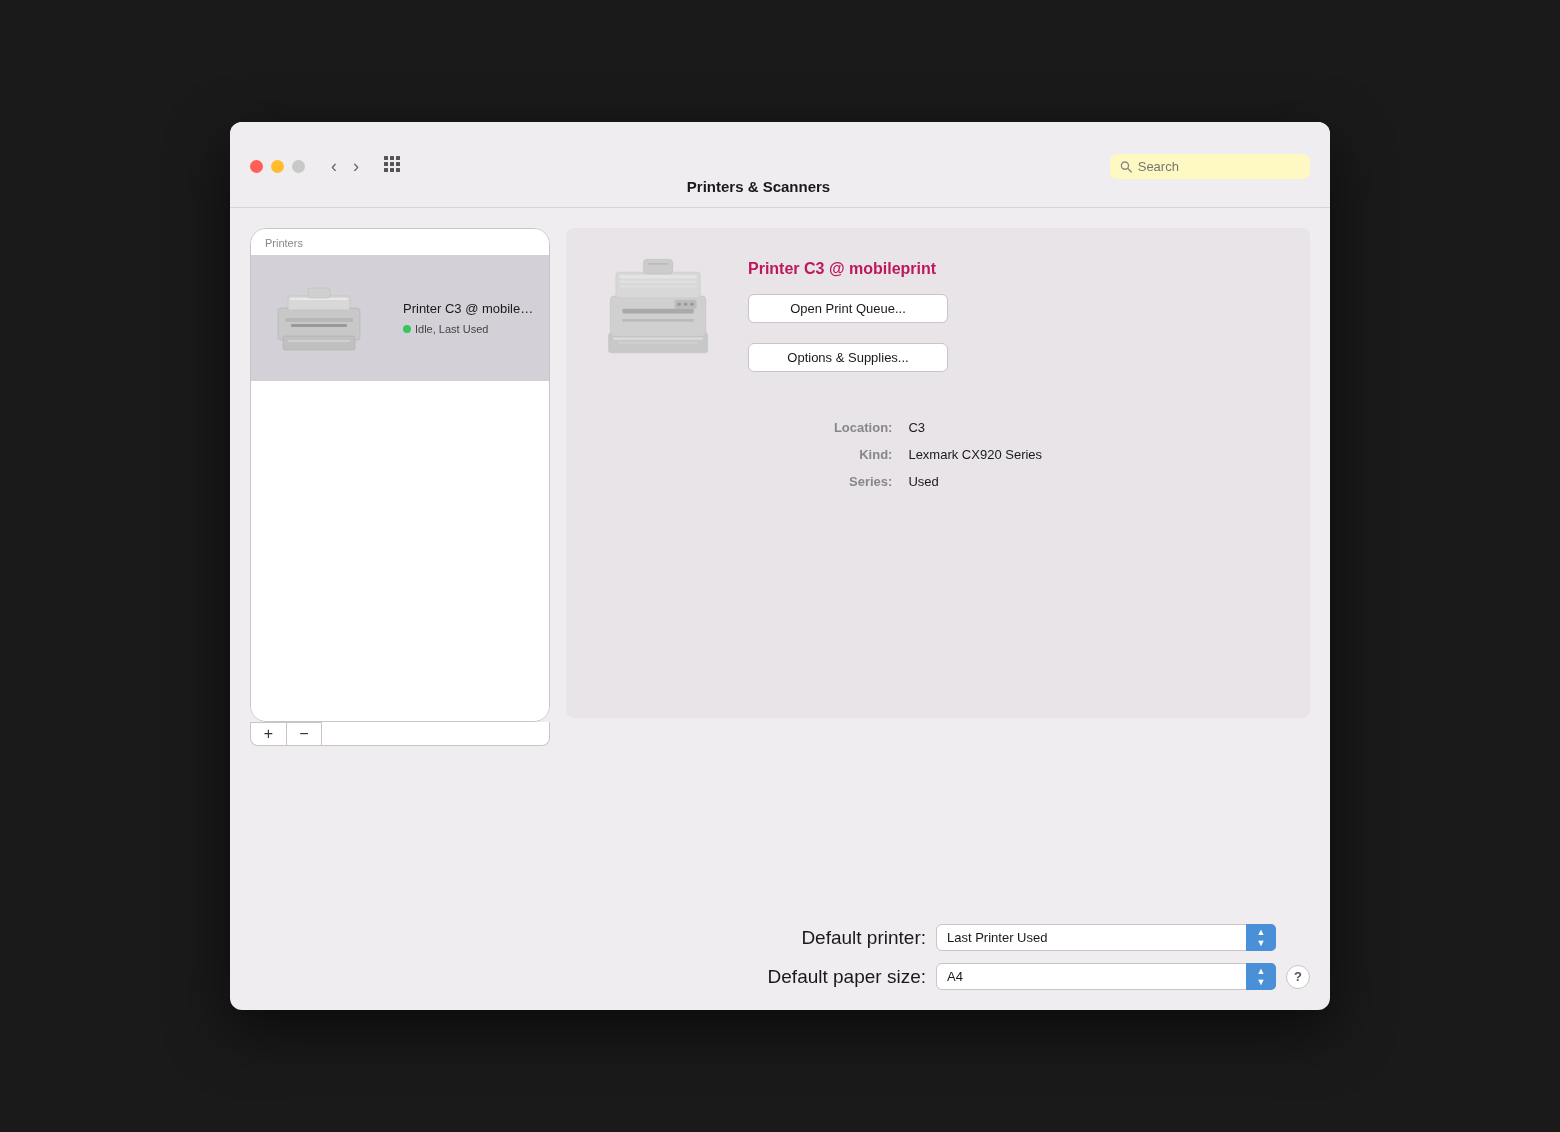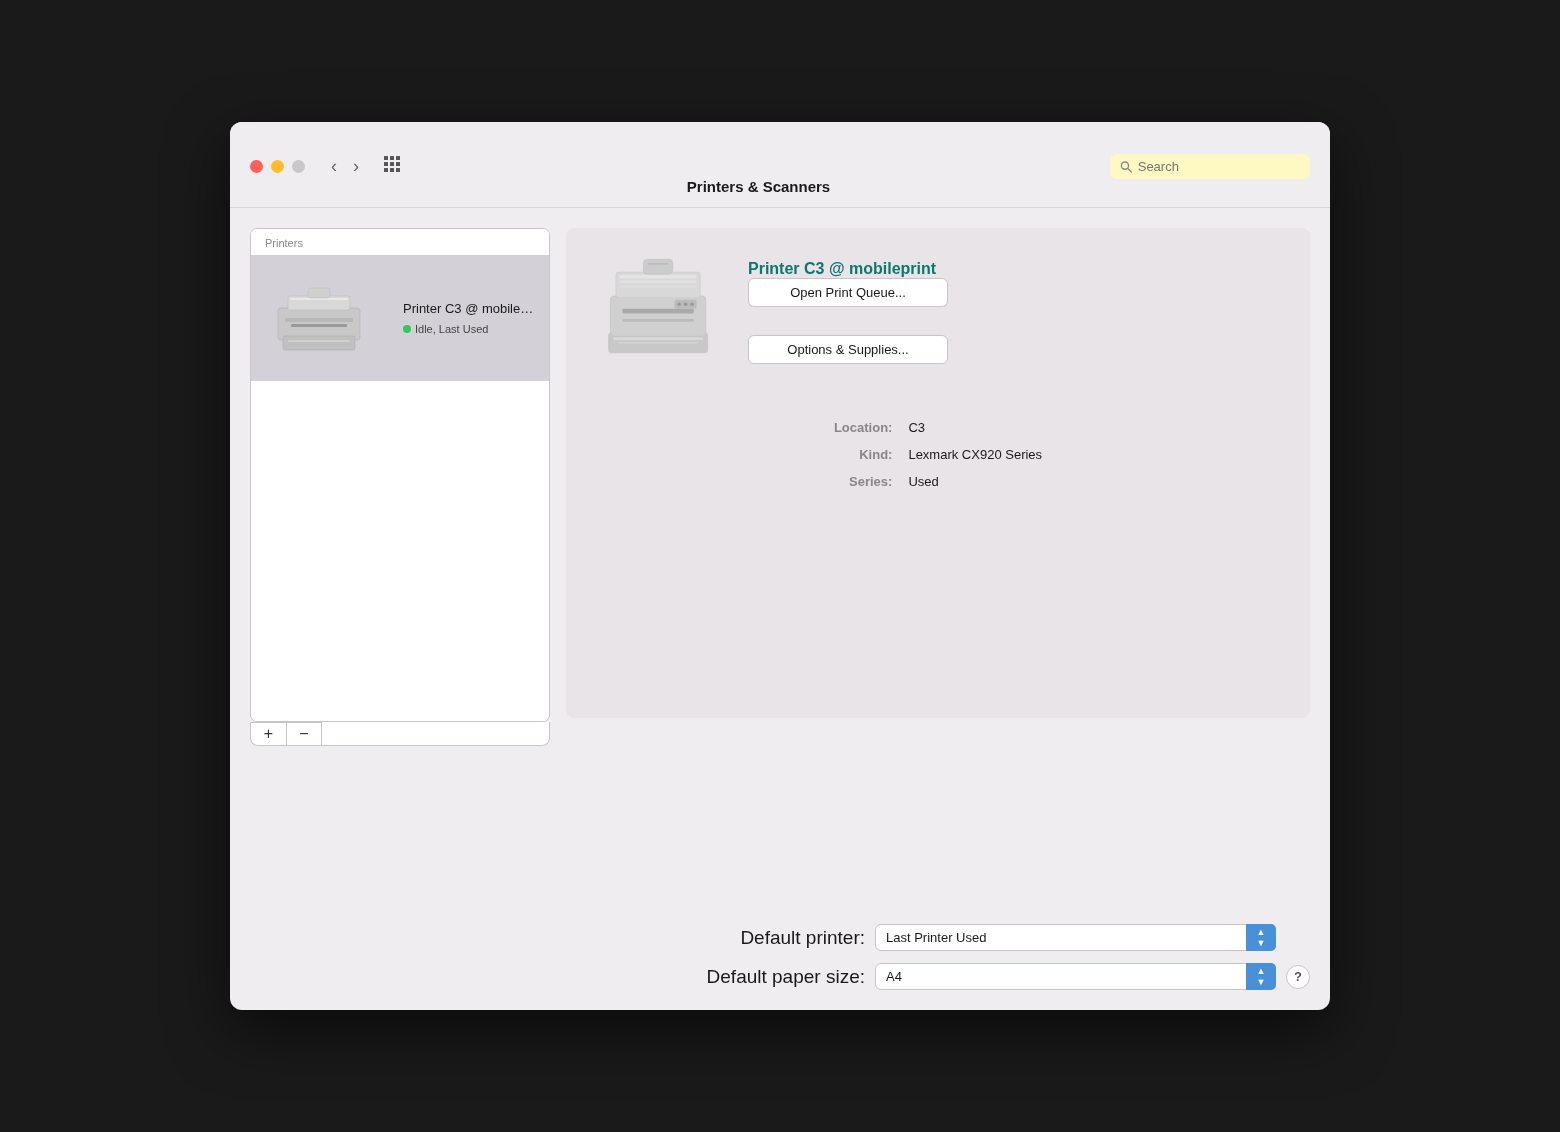--- a/index.html
+++ b/index.html
@@ -115,21 +115,21 @@
     
     .printers-panel {
       width: 300px;
       flex-shrink: 0;
       display: flex;
       flex-direction: column;
     }
 
     .printers-list-container {
       background: white;
-      border-radius: 7px;
+      border-radius: 16px;
       border: 1px solid #c8c4c8;
       overflow: hidden;
       flex: 1;
     }
 
     .printers-header {
       padding: 8px 14px 6px 14px;
       font-size: 11px;
       color: #888;
       font-weight: 500;
@@ -235,35 +235,36 @@
     }
 
     .printer-actions {
       flex: 1;
       padding-top: 8px;
     }
 
     .printer-title {
       font-size: 16px;
       font-weight: 700;
-      color: #0f766e;
+      color: #be185d;
+      margin-bottom: 16px;
     }
 
     .action-btn {
       display: block;
       width: 200px;
       padding: 6px 16px;
       background: white;
       border: 1px solid #c8c4c8;
       border-radius: 6px;
       font-size: 13px;
       color: #1a1a1a;
       cursor: pointer;
       text-align: center;
-      margin-bottom: 28px;
+      margin-bottom: 20px;
     }
 
     .printer-meta {
       display: grid;
       grid-template-columns: auto auto;
       gap: 12px 16px;
       margin-top: 16px;
       align-items: baseline;
     }
 
@@ -308,21 +309,21 @@
     }
 
     .control-select {
       appearance: none;
       background: white;
       border: 1px solid #c8c4c8;
       border-radius: 6px;
       padding: 5px 36px 5px 10px;
       font-size: 13px;
       color: #1a1a1a;
-      width: 401px;
+      width: 340px;
       cursor: pointer;
       outline: none;
     }
 
     .select-arrows {
       position: absolute;
       right: 0;
       top: 0;
       bottom: 0;
       width: 30px;

